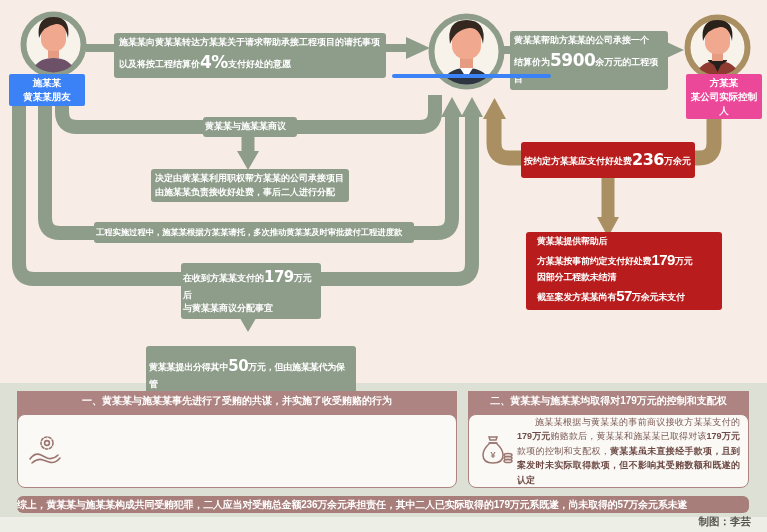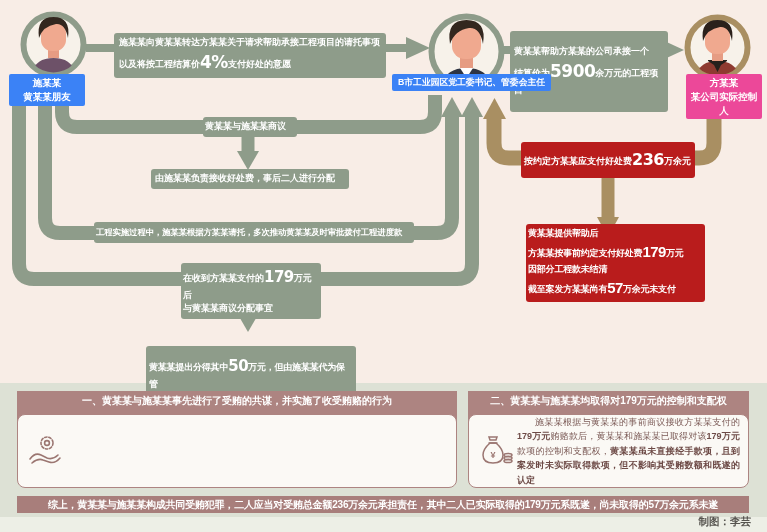--- a/index.html
+++ b/index.html
@@ -21,21 +21,21 @@
   .bottom-section { position:absolute; left:0; top:383px; width:767px; height:134px; background:#dde1d5; z-index:0; }
   .bottom-strip { position:absolute; left:0; top:517px; width:767px; height:15px; background:#edefe6; z-index:0; }
   .panel-title { position:absolute; z-index:3; background:#AD8481; color:#fff; font-weight:bold;
                  font-size:10px; text-align:center; line-height:19px; height:32px; }
   .panel-body { position:absolute; z-index:3; background:#fbf9f5; border:1.5px solid #AD8481;
                 border-radius:8px; display:flex; align-items:center; padding:5px 8px 5px 6px; }
   .panel-text { font-size:9px; line-height:1.62; color:#7c5b57; text-align:justify; text-indent:2em; }
   .panel-text b { color:#6d4a46; }
   .panel-icon { flex:0 0 42px; display:flex; justify-content:center; }
   .conclusion { position:absolute; z-index:3; background:#A87E7B; color:#fff; font-weight:bold;
-                font-size:10px; text-align:center; line-height:17px; height:17px; letter-spacing:-0.2px; }
+                font-size:10px; text-align:left; line-height:17px; height:17px; letter-spacing:-0.2px;border-radius:6px; }
   .credit { position:absolute; z-index:3; right:16px; top:515px; font-size:10.5px; font-weight:bold; color:#55534e; }
 </style>
 </head>
 <body>
 
 <div id="stage">
 
   <div class="bottom-section"></div>
   <div class="bottom-strip"></div>
 
@@ -113,43 +113,43 @@
       <path d="M19 27 Q16 6 33.5 6 Q51 6 48 27 Q45 12 36 13 Q23 15 19 27 Z" fill="#2b211b"></path>
     </g>
   </svg>
 
   <div class="plabel" style="left:9px;top:74px;width:76px;padding:2px 1px;font-size:9.5px">
     <div>施某某</div>
     <div>黄某某朋友</div>
   </div>
 
   <div class="plabel" style="left:392px;top:74px;width:159px;padding:2px 1px;font-size:8.8px">
-    <div>B市工业园区党工委书记、管委会主任</div>
   </div>
 
   <div class="plabel tan" style="left:686px;top:74px;width:76px;padding:2px 1px;font-size:9.5px">
     <div>方某某</div>
     <div>某公司实际控制人</div>
   </div>
 
   <div class="gbox" style="left:114px;top:33px;width:272px;padding:3px 5px;font-size:9px">
     <div><span>施某某向黄某某转达方某某关于请求帮助承接工程项目的请托事项</span></div>
     <div><span>以及将按工程结算价</span><span class="num">4%</span><span>支付好处的意愿</span></div>
   </div>
 
-  <div class="gbox" style="left:510px;top:31px;width:158px;padding:14px 4px;font-size:9px">
+  <div class="gbox" style="left:510px;top:31px;width:158px;padding:3px 4px;font-size:9px">
     <div><span>黄某某帮助方某某的公司承接一个</span></div>
     <div><span>结算价为</span><span class="num">5900</span><span>余万元的工程项目</span></div>
   </div>
 
   <div class="gbox" style="left:203px;top:117px;width:94px;padding:3px 2px;font-size:9px">
     <span>黄某某与施某某商议</span>
   </div>
 
   <div class="gbox" style="left:151px;top:169px;width:198px;padding:3px 4px;font-size:9px">
+    <div><span>决定由黄某某利用职权帮方某某的公司承接项目</span></div>
     <div><span>由施某某负责接收好处费，事后二人进行分配</span></div>
   </div>
 
   <div class="gbox" style="left:94px;top:222px;width:320px;padding:4px 2px;font-size:8.4px;letter-spacing:-0.1px">
     <span>工程实施过程中，施某某根据方某某请托，多次推动黄某某及时审批拨付工程进度款</span>
   </div>
 
   <div class="gbox" style="left:181px;top:263px;width:140px;padding:3px 2px;font-size:9px">
     <div><span>在收到方某某支付的</span><span class="num" style="font-size:15px">179</span><span>万元后</span></div>
     <div><span>与黄某某商议分配事宜</span></div>
@@ -157,21 +157,21 @@
 
   <div class="gbox" style="left:146px;top:346px;width:210px;padding:9px 3px;font-size:9px;letter-spacing:-0.2px">
     <div><span>黄某某提出分得其中</span><span class="num" style="font-size:15px">50</span><span>万元，但由施某某代为保管</span></div>
     <div><span>案发时黄某某尚未实际取得款项</span></div>
   </div>
 
   <div class="tbox" style="left:521px;top:142px;width:174px;padding:6px 3px;font-size:9px">
     <span>按约定方某某应支付好处费</span><span class="num" style="font-size:16px">236</span><span>万余元</span>
   </div>
 
-  <div class="tbox" style="left:526px;top:224px;width:179px;padding:3px 2px;font-size:9px;letter-spacing:-0.2px">
+  <div class="tbox" style="left:526px;top:232px;width:196px;padding:3px 11px;font-size:9px;letter-spacing:-0.2px">
     <div><span>黄某某提供帮助后</span></div>
     <div><span>方某某按事前约定支付好处费</span><span class="num-m">179</span><span>万元</span></div>
     <div><span>因部分工程款未结清</span></div>
     <div><span>截至案发方某某尚有</span><span class="num-m">57</span><span>万余元未支付</span></div>
   </div>
 
   <div class="panel-title" style="left:17px;top:391px;width:440px">一、黄某某与施某某事先进行了受贿的共谋，并实施了收受贿赂的行为</div>
 
   <div class="panel-body" style="left:17px;top:414px;width:440px;height:74px">
     <div class="panel-icon">

